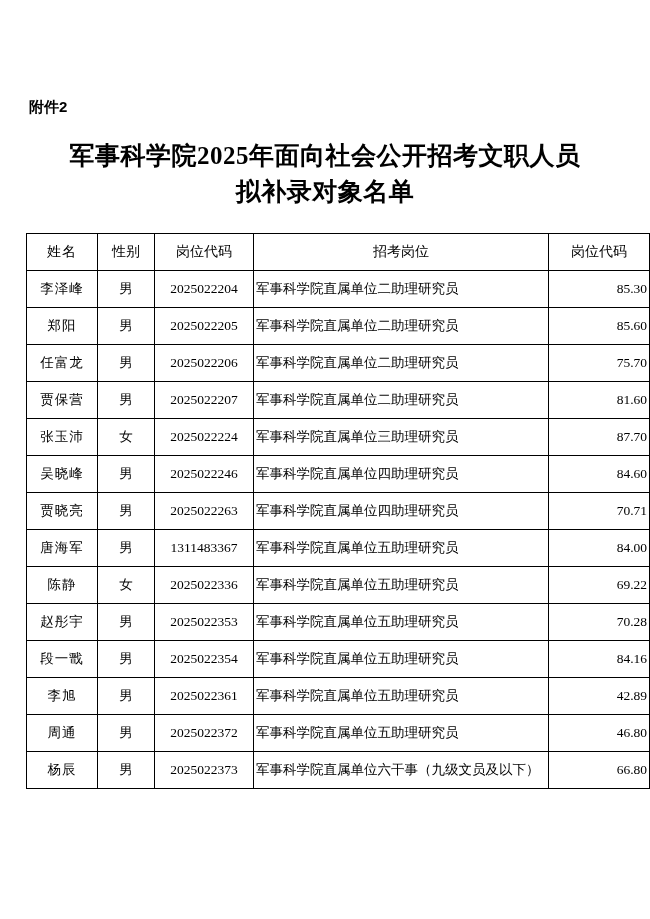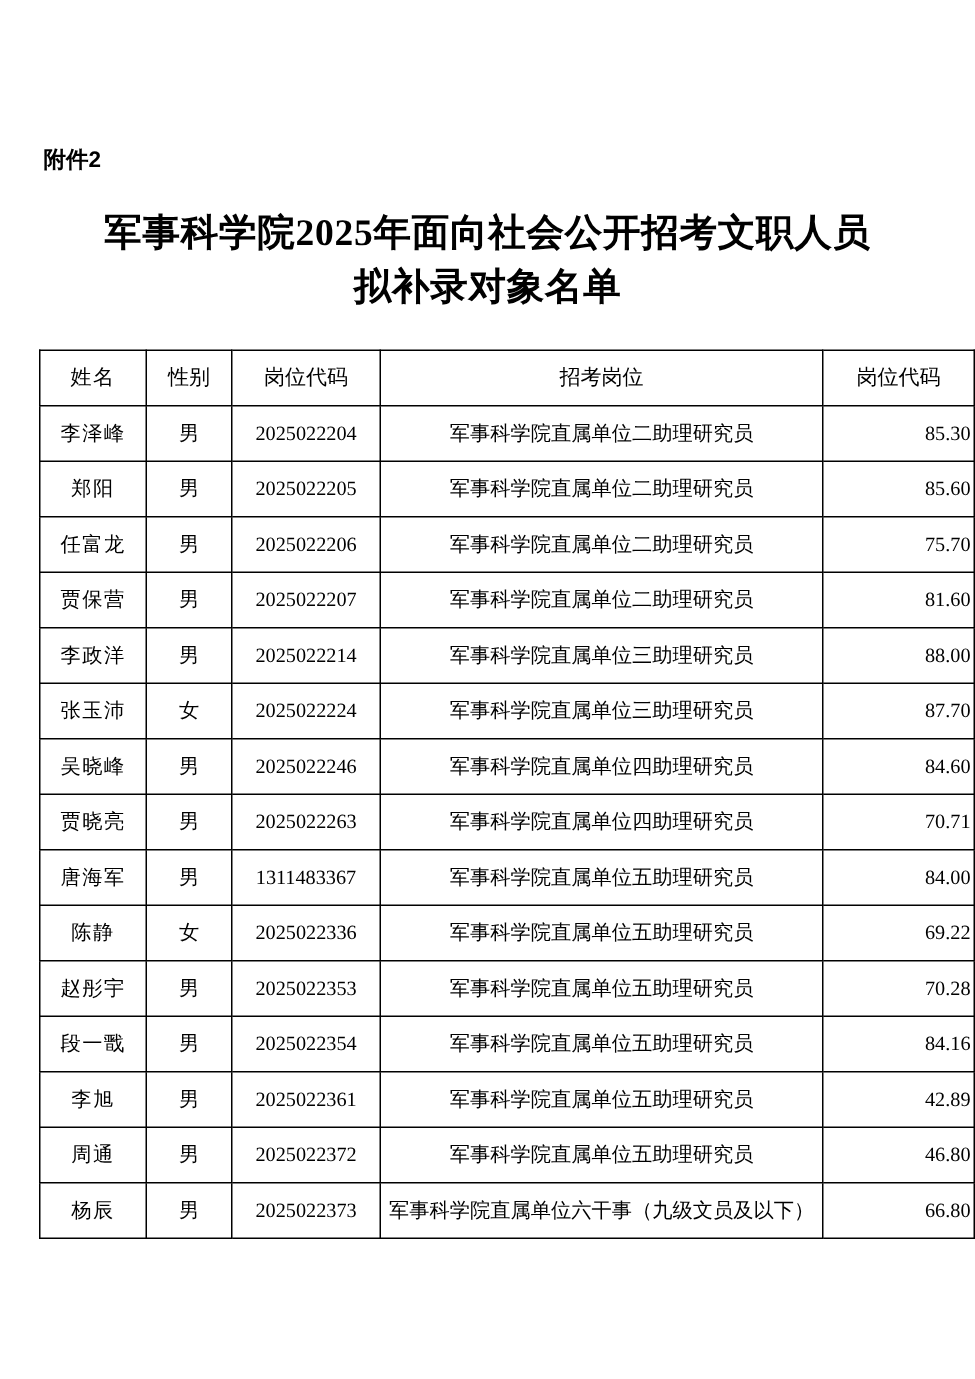--- a/index.html
+++ b/index.html
@@ -59,21 +59,21 @@
     font-size: 13.5px;
     vertical-align: middle;
   }
   table.main-table th {
     text-align: center;
     font-size: 14px;
   }
   .col-name    { width: 66px;  text-align: center; letter-spacing: 1px; font-family: Liberation Mono, monospace;}
   .col-gender  { width: 52px;  text-align: center; }
   .col-code    { width: 94px;  text-align: center; font-family: Liberation Serif, serif;}
-  .col-post    { width: 290px; text-align: center; padding-left: 6px; }
+  .col-post    { width: 290px; text-align: left; padding-left: 6px; }
   .col-score   { width: 96px;  text-align: right; font-family: "Liberation Serif", serif;}
 </style>
 </head>
 <body>
 
 <div class="page">
 
   <div class="attachment-label">附件2</div>
 
   <div class="doc-title">
@@ -112,27 +112,20 @@
         <td class="col-code">2025022206</td>
         <td class="col-post">军事科学院直属单位二助理研究员</td>
         <td class="col-score">75.70</td>
       </tr>
       <tr>
         <td class="col-name">贾保营</td>
         <td class="col-gender">男</td>
         <td class="col-code">2025022207</td>
         <td class="col-post">军事科学院直属单位二助理研究员</td>
         <td class="col-score">81.60</td>
-      </tr>
-      <tr>
-        <td class="col-name">李政洋</td>
-        <td class="col-gender">男</td>
-        <td class="col-code">2025022214</td>
-        <td class="col-post">军事科学院直属单位三助理研究员</td>
-        <td class="col-score">88.00</td>
       </tr>
       <tr>
         <td class="col-name">张玉沛</td>
         <td class="col-gender">女</td>
         <td class="col-code">2025022224</td>
         <td class="col-post">军事科学院直属单位三助理研究员</td>
         <td class="col-score">87.70</td>
       </tr>
       <tr>
         <td class="col-name">吴晓峰</td>

